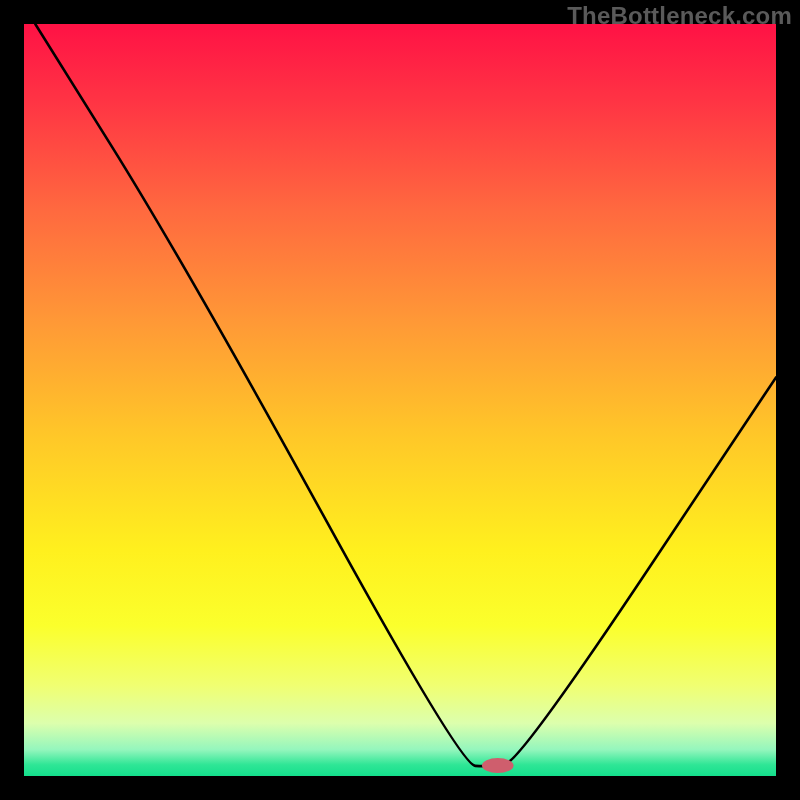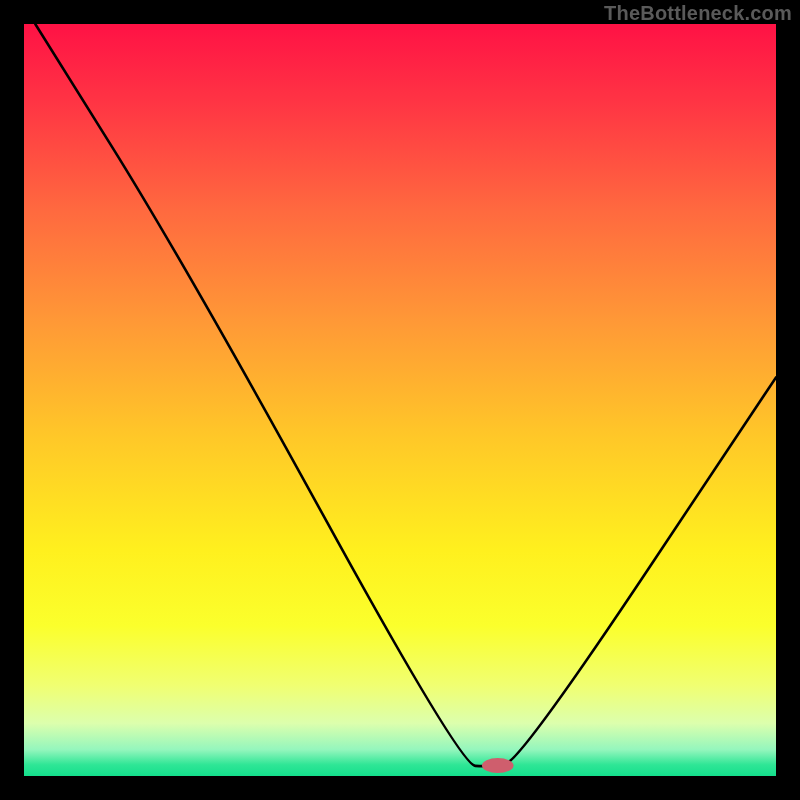--- a/index.html
+++ b/index.html
@@ -24,21 +24,21 @@
     top: 24px;
     width: 752px;
     height: 752px;
     overflow: hidden;
   }
   .watermark {
     position: absolute;
     right: 8px;
     top: 2px;
     font-family: Arial, Helvetica, sans-serif;
-    font-size: 20px;
+    font-size: 24px;
     font-weight: 700;
     color: #5a5a5a;
     letter-spacing: 0.2px;
     user-select: none;
   }
   svg {
     display: block;
   }
 </style>
 </head>

